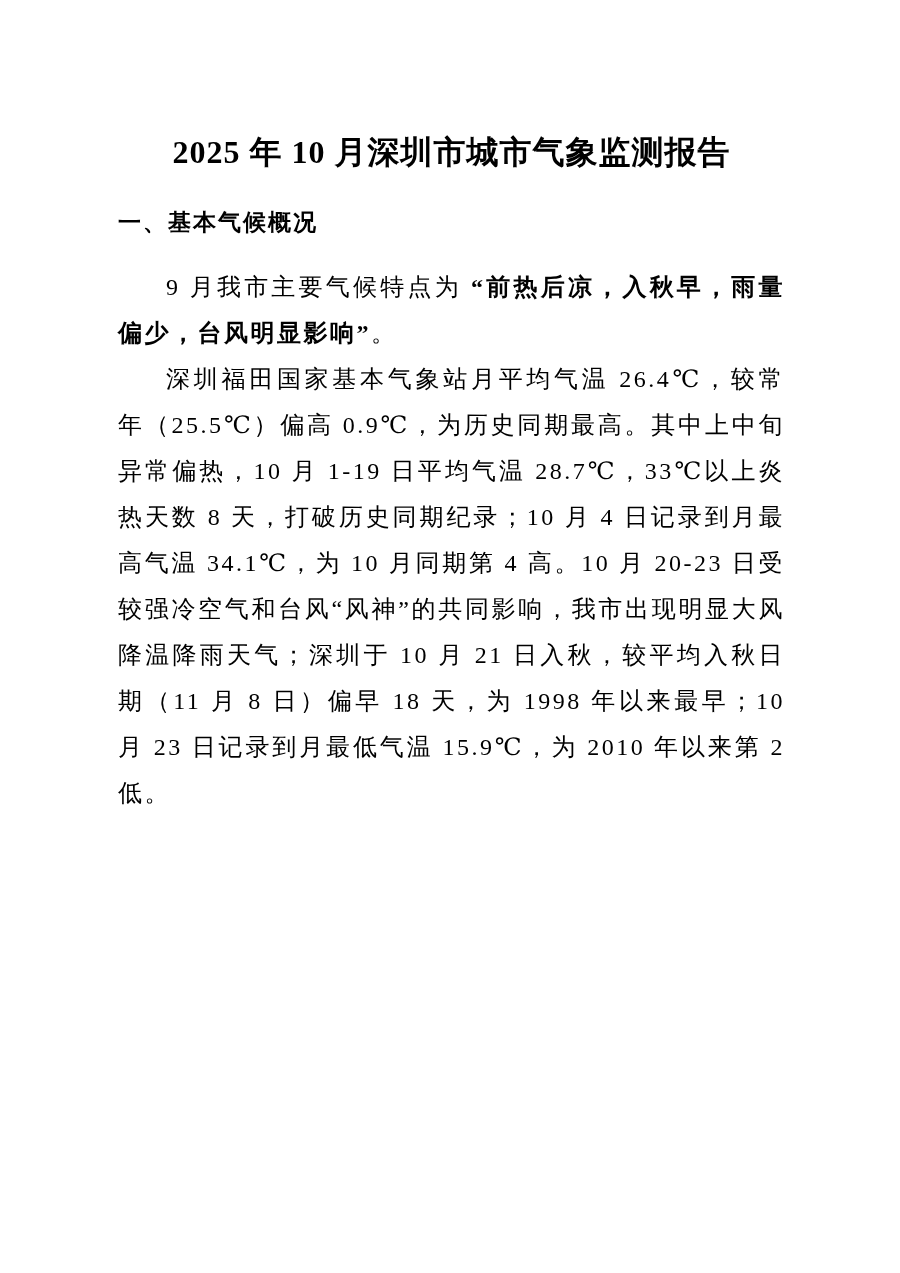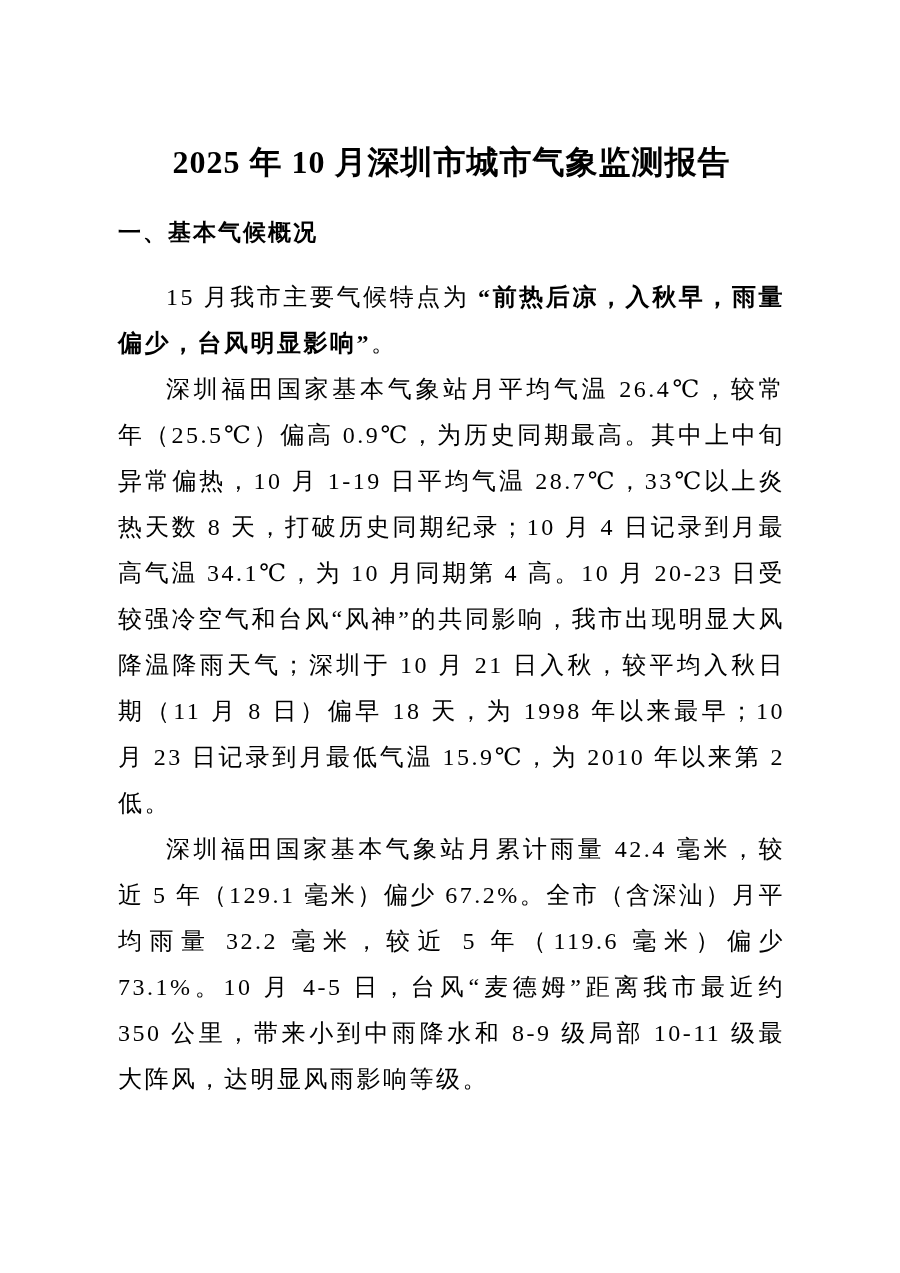--- a/index.html
+++ b/index.html
@@ -12,21 +12,21 @@
     width: 900px;
     height: 1273px;
     background: #ffffff;
     color: #000000;
     overflow: hidden;
     box-sizing: border-box;
   }
   .content {
     box-sizing: border-box;
     width: 100%;
-    padding: 12px 115px 0 118px;
+    padding: 2px 115px 0 118px;
   }
   .doc-title {
     margin: 0;
     padding-top: 126px;
     font-family: "Liberation Serif", "DejaVu Serif", serif;
     font-size: 32px;
     line-height: 48px;
     font-weight: bold;
     text-align: center;
     letter-spacing: 1px;
@@ -60,20 +60,19 @@
 </head>
 <body>
 
 <div class="page">
   <div class="content">
 
     <h1 class="doc-title">2025 年 10 月深圳市城市气象监测报告</h1>
 
     <h2 class="section-heading">一、基本气候概况</h2>
 
-    <p class="para first"><span>15 月我市主要气候特点为 </span><span class="bold-run">“前热后凉，入秋早，雨量偏少，台风明显影响”</span><span>。</span></p>
+    <p class="para first"><span>9 月我市主要气候特点为 </span><span class="bold-run">“前热后凉，入秋早，雨量偏少，台风明显影响”</span><span>。</span></p>
 
     <p class="para">深圳福田国家基本气象站月平均气温 26.4℃，较常年（25.5℃）偏高 0.9℃，为历史同期最高。其中上中旬异常偏热，10 月 1-19 日平均气温 28.7℃，33℃以上炎热天数 8 天，打破历史同期纪录；10 月 4 日记录到月最高气温 34.1℃，为 10 月同期第 4 高。10 月 20-23 日受较强冷空气和台风“风神”的共同影响，我市出现明显大风降温降雨天气；深圳于 10 月 21 日入秋，较平均入秋日期（11 月 8 日）偏早 18 天，为 1998 年以来最早；10 月 23 日记录到月最低气温 15.9℃，为 2010 年以来第 2 低。</p>
 
-    <p class="para">深圳福田国家基本气象站月累计雨量 42.4 毫米，较近 5 年（129.1 毫米）偏少 67.2%。全市（含深汕）月平均雨量 32.2 毫米，较近 5 年（119.6 毫米）偏少 73.1%。10 月 4-5 日，台风“麦德姆”距离我市最近约 350 公里，带来小到中雨降水和 8-9 级局部 10-11 级最大阵风，达明显风雨影响等级。</p>
 
   </div>
 </div>
 
 </body></html>

